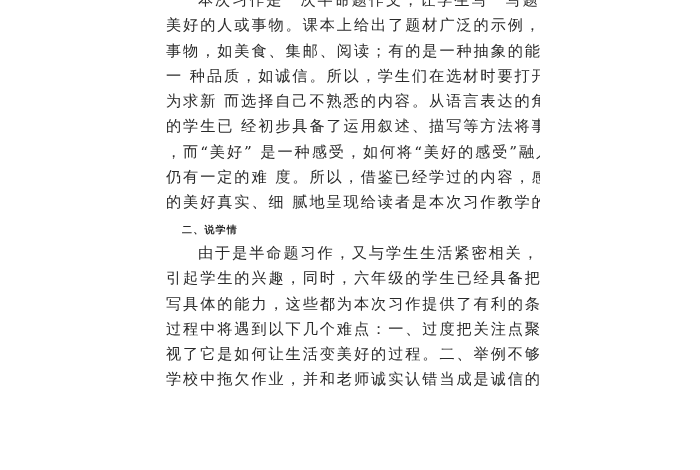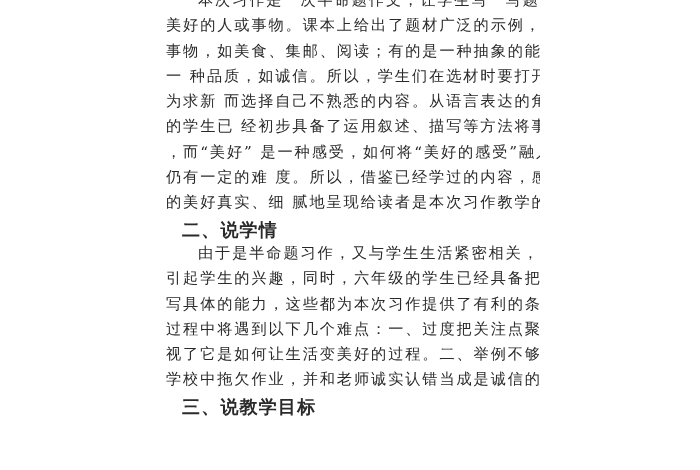--- a/index.html
+++ b/index.html
@@ -23,21 +23,21 @@
     letter-spacing: 1.9px;
     white-space: nowrap;
     overflow: hidden;
     filter: blur(0.3px);
   }
   .indent { padding-left: 32px; }
   .heading {
     padding-left: 16px;
     font-weight: bold;
     font-family: "DejaVu Sans", "Liberation Sans", sans-serif;
-    font-size: 18px;
+    font-size: 10px;
     letter-spacing: 1.2px;
     height: 25.3px;
     line-height: 28px;
   }
 </style>
 </head>
 <body>
 
 <div class="page">
   <div class="line indent">本次习作是一次半命题作文，让学生写一写题目中能让生活更</div>
@@ -52,14 +52,13 @@
 
   <div class="heading">二、说学情</div>
 
   <div class="line indent">由于是半命题习作，又与学生生活紧密相关，这次习作很容易</div>
   <div class="line">引起学生的兴趣，同时，六年级的学生已经具备把一件事情写清楚、</div>
   <div class="line">写具体的能力，这些都为本次习作提供了有利的条件。学生在习作的</div>
   <div class="line">过程中将遇到以下几个难点：一、过度把关注点聚焦在主题上，而忽</div>
   <div class="line">视了它是如何让生活变美好的过程。二、举例不够恰当，如把自己在</div>
   <div class="line">学校中拖欠作业，并和老师诚实认错当成是诚信的表现。三、不能在</div>
 
-  <div class="heading">三、说教学目标</div>
 </div>
 
 </body></html>

